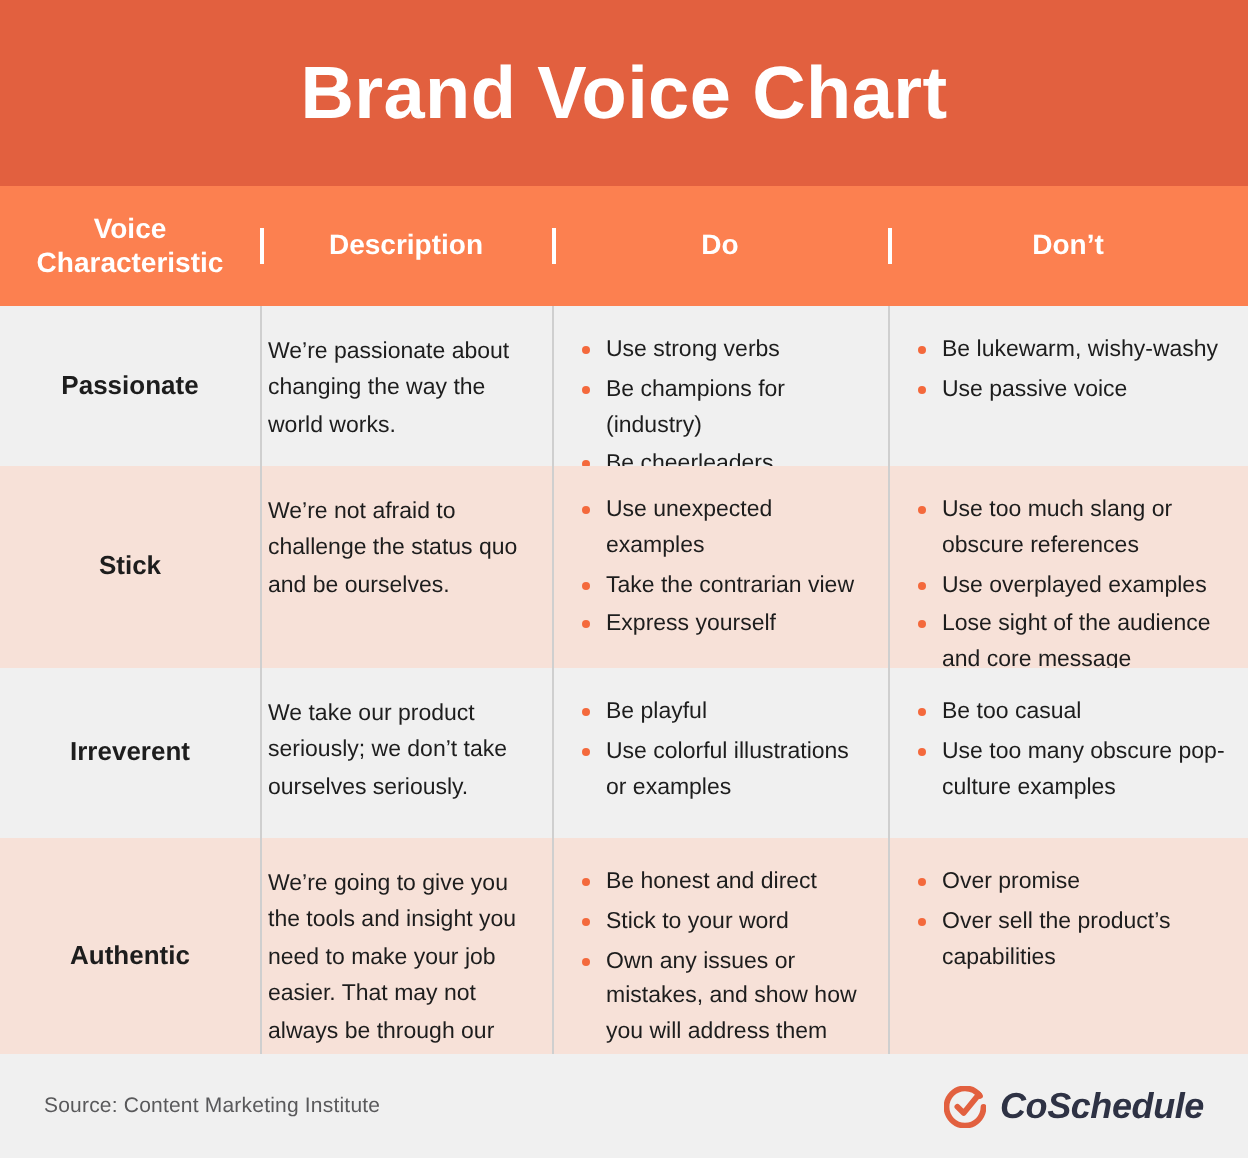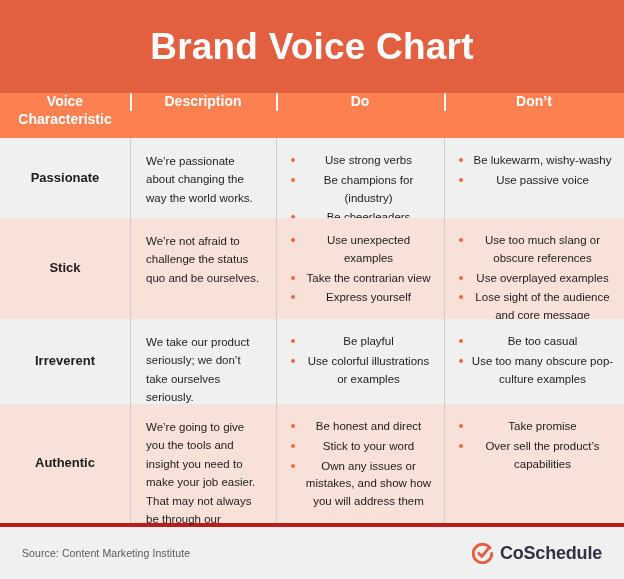--- a/index.html
+++ b/index.html
@@ -7,21 +7,21 @@
     width: 624px;
     height: 579px;
     background: #ffffff;
     font-family: "Liberation Sans", sans-serif;
     -webkit-font-smoothing: antialiased;
   }
   .chart {
     position: relative;
     width: 624px;
     height: 579px;
-    background: #b91c1c;
+    background: #e5e5e5;
     overflow: hidden;
   }
 
   
   .title-band {
     height: 93px;
     background: #e2603f;
     display: flex;
     align-items: center;
     justify-content: center;
@@ -29,24 +29,24 @@
   .title-text {
     color: #ffffff;
     font-size: 37px;
     font-weight: bold;
     letter-spacing: 0.2px;
     line-height: 1;
   }
 
   
   .header-row {
-    height: 45px;
+    height: 60px;
     background: #fc8050;
     display: flex;
-    align-items: flex-start;
+    align-items: center;
   }
   .header-cell {
     display: flex;
     align-items: center;
     justify-content: center;
     text-align: center;
     color: #ffffff;
     font-size: 14px;
     font-weight: bold;
     line-height: 1.25;
@@ -94,35 +94,34 @@
   .cell-char {
     display: flex;
     align-items: center;
     justify-content: center;
     font-size: 13px;
     font-weight: bold;
     text-align: center;
     color: #1d1d1d;
     padding: 26px 6px;
   }
-  .cell-desc { padding-left: 16px; padding-right: 14px; }
+  .cell-desc { padding-left: 4px; padding-right: 14px; }
   .cell-desc p { font-size: 11.5px; line-height: 1.6; }
 
   ul.bullets {
     list-style: none;
     margin: 0;
     padding: 0;
   }
   ul.bullets li {
     position: relative;
     padding-left: 13px;
     margin-bottom: 2px;
     font-size: 11.5px;
     line-height: 1.55;
-    text-align: center;
   }
   ul.bullets li::before {
     content: "";
     position: absolute;
     left: 1px;
     top: 6px;
     width: 4px;
     height: 4px;
     border-radius: 50%;
     background: #f4693c;
@@ -141,20 +140,21 @@
   }
   .source-text {
     font-size: 10.5px;
     color: #59595b;
     letter-spacing: 0.1px;
   }
   .logo {
     display: flex;
     align-items: center;
     gap: 7px;
+    font-style: italic;
   }
   .logo-mark { width: 21px; height: 21px; display: block; }
   .logo-word {
     font-size: 18px;
     font-weight: bold;
     color: #2e3244;
     letter-spacing: -0.2px;
     line-height: 1;
   }
 </style>
@@ -252,21 +252,21 @@
       </div>
       <div class="cell c2">
         <ul class="bullets">
           <li>Be honest and direct</li>
           <li>Stick to your word</li>
           <li>Own any issues or mistakes, and show how you will address them</li>
         </ul>
       </div>
       <div class="cell c3">
         <ul class="bullets">
-          <li>Take promise</li>
+          <li>Over promise</li>
           <li>Over sell the product’s capabilities</li>
         </ul>
       </div>
     </div>
 
   </div>
 
   <div class="footer">
     <span class="source-text">Source: Content Marketing Institute</span>
     <div class="logo">

